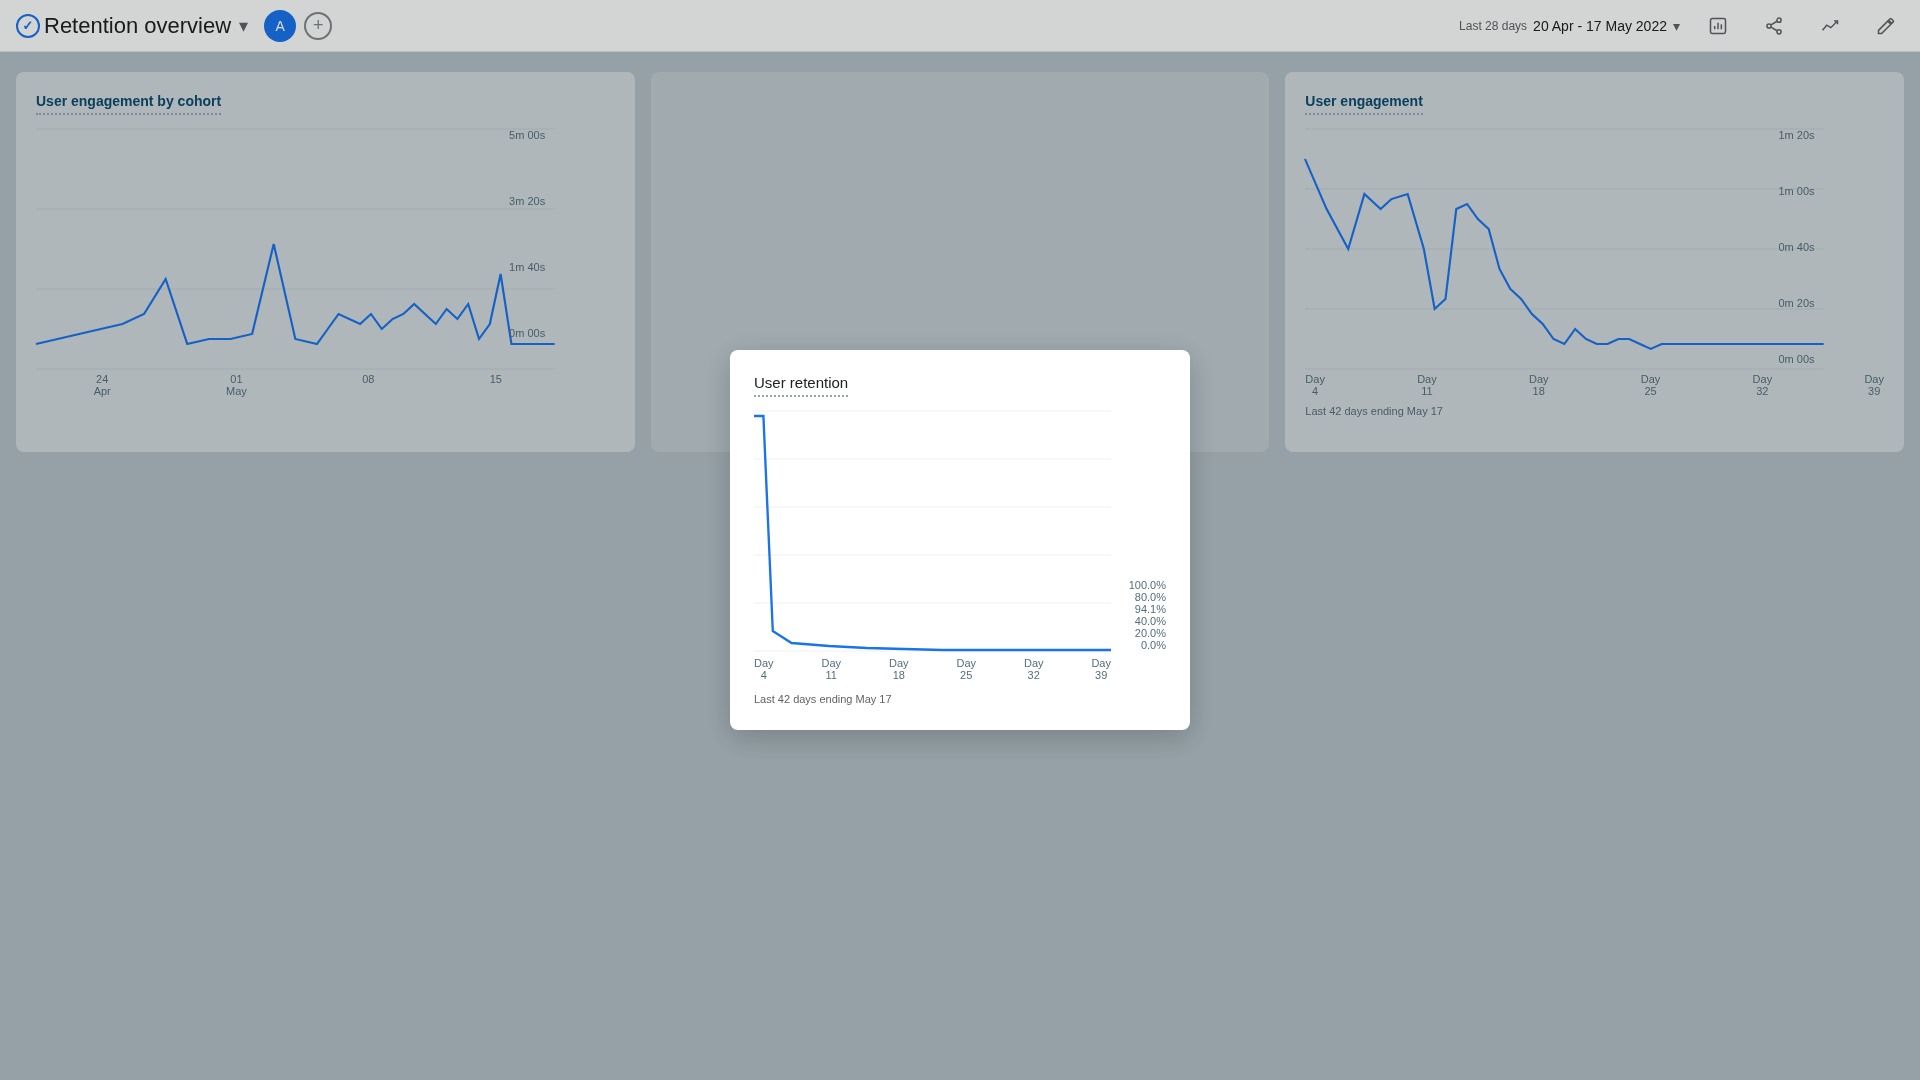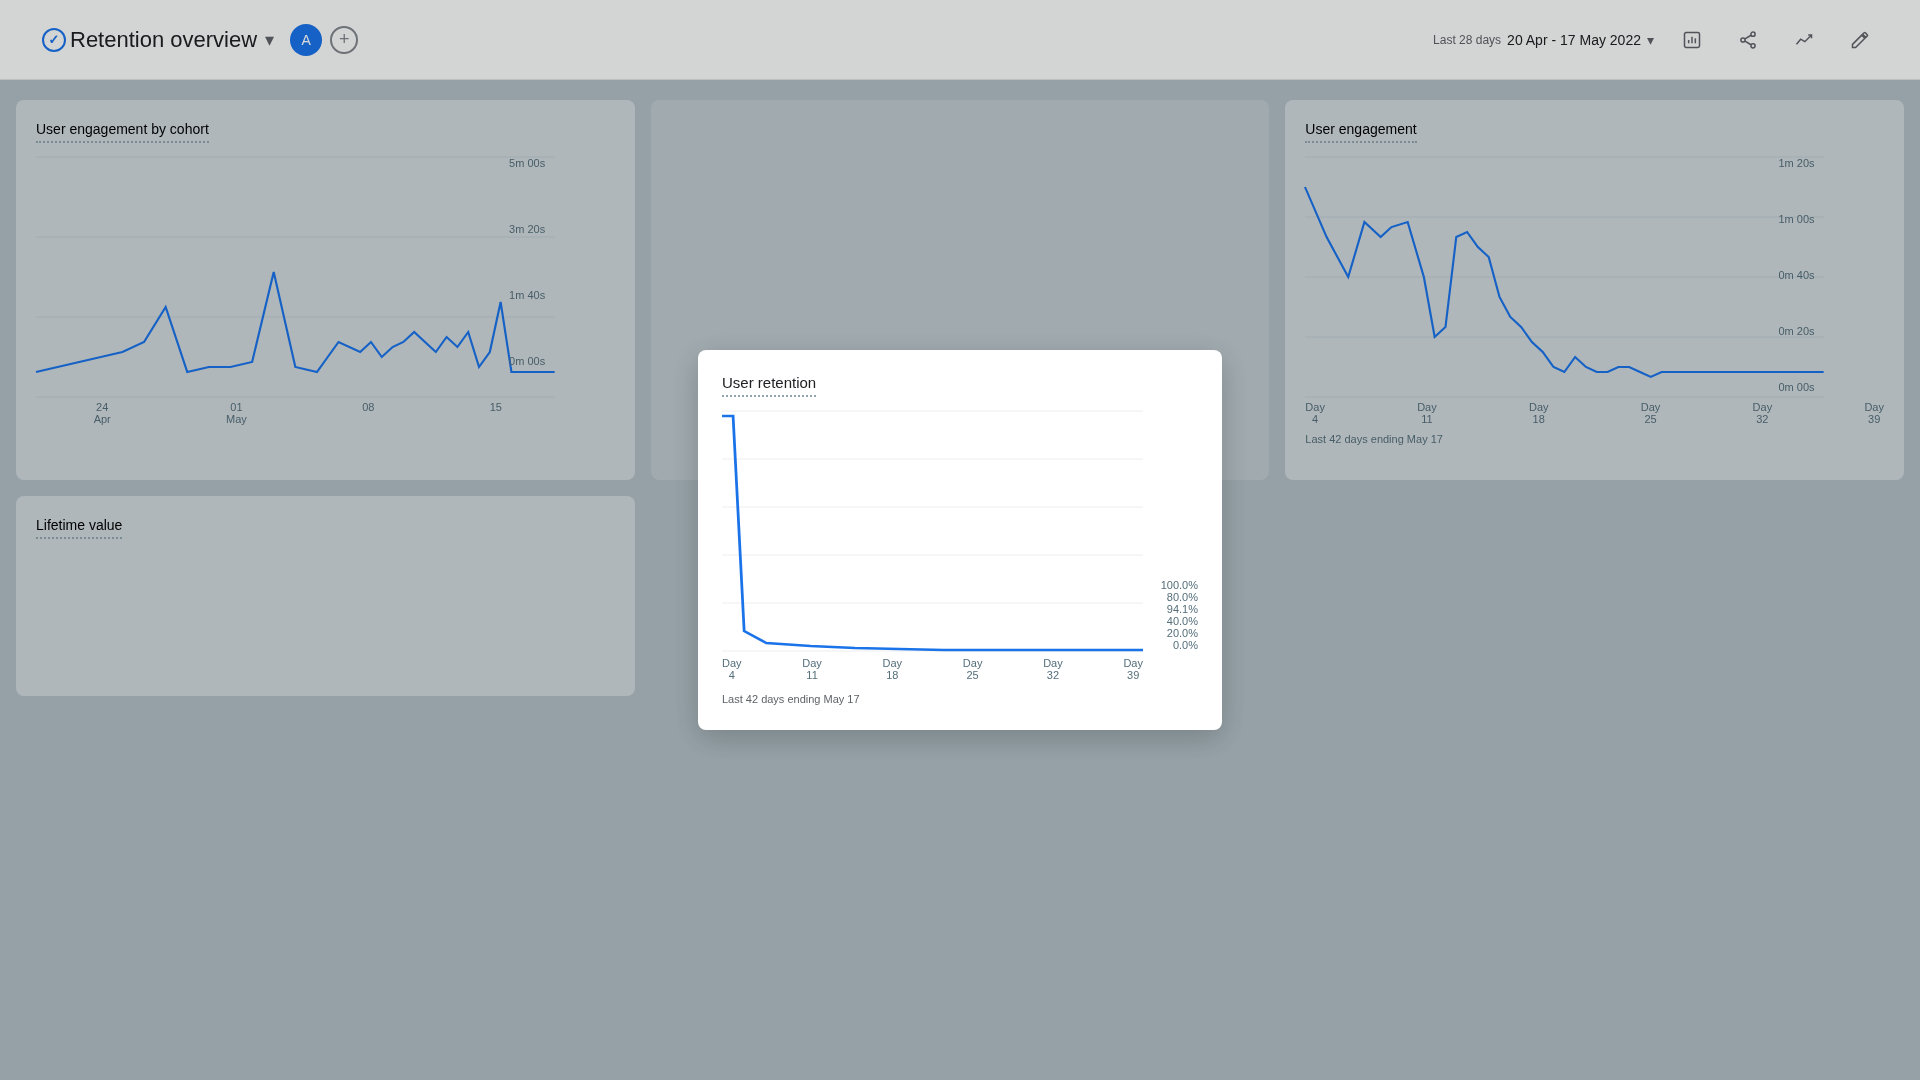--- a/index.html
+++ b/index.html
@@ -8,24 +8,24 @@
       background: #b0bec5;
       width: 1920px;
       height: 1080px;
       overflow: hidden;
       position: relative;
     }
 
     
     .header {
       background: #f8f9fa;
-      height: 80px;
+      height: 52px;
       display: flex;
       align-items: center;
-      padding: 0 42px;
+      padding: 0 16px;
       border-bottom: 1px solid #e0e0e0;
       position: relative;
       z-index: 10;
     }
     .header-title {
       font-size: 22px;
       font-weight: 400;
       color: #202124;
       margin-right: 8px;
     }
@@ -110,22 +110,22 @@
     
     .card {
       background: #cfd8dc;
       border-radius: 8px;
       padding: 20px;
       position: relative;
       min-height: 380px;
     }
     .card-title {
       font-size: 14px;
-      color: #000000;
-      font-weight: 400;
+      color: #0c4a6e;
+      font-weight: 700;
       margin-bottom: 4px;
       border-bottom: 2px dotted #90a4ae;
       padding-bottom: 4px;
       display: inline-block;
     }
     .card-small {
       min-height: 180px;
       grid-column: 1;
     }
 
@@ -179,21 +179,21 @@
       background: rgba(0,0,0,0.15);
       z-index: 100;
       display: flex;
       align-items: center;
       justify-content: center;
     }
     .modal {
       background: white;
       border-radius: 8px;
       padding: 24px;
-      width: 524px;
+      width: 460px;
       min-height: 380px;
       box-shadow: 0 8px 30px rgba(0,0,0,0.2);
       position: relative;
     }
     .modal-title {
       font-size: 15px;
       color: #202124;
       font-weight: 500;
       margin-bottom: 4px;
       border-bottom: 2px dotted #90a4ae;
@@ -423,23 +423,20 @@
         </div>
         <div class="x-label">
           <div>Day</div>
           <div>39</div>
         </div>
       </div>
       <div class="chart-footer">Last 42 days ending May 17</div>
     </div>
   </div>
 
-  <div class="card card-small" style="min-height: 200px; height: 200px; background: #cfd8dc;">
-    <div class="card-title">Lifetime value</div>
-  </div>
 
 </div>
 
 <div class="modal-overlay">
   <div class="modal">
     <div class="modal-title">User retention</div>
     <div style="position:relative; margin-top:10px;">
       <div style="position:relative; height:240px; margin-right:55px;">
         <svg width="100%" height="240" viewBox="0 0 380 240" preserveAspectRatio="none">
 

